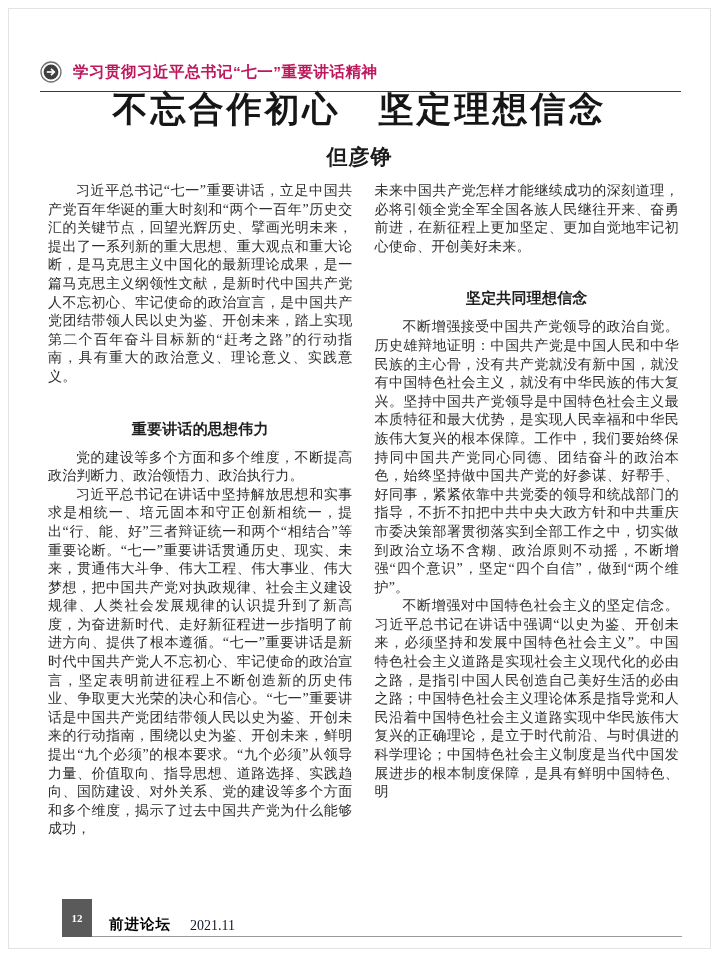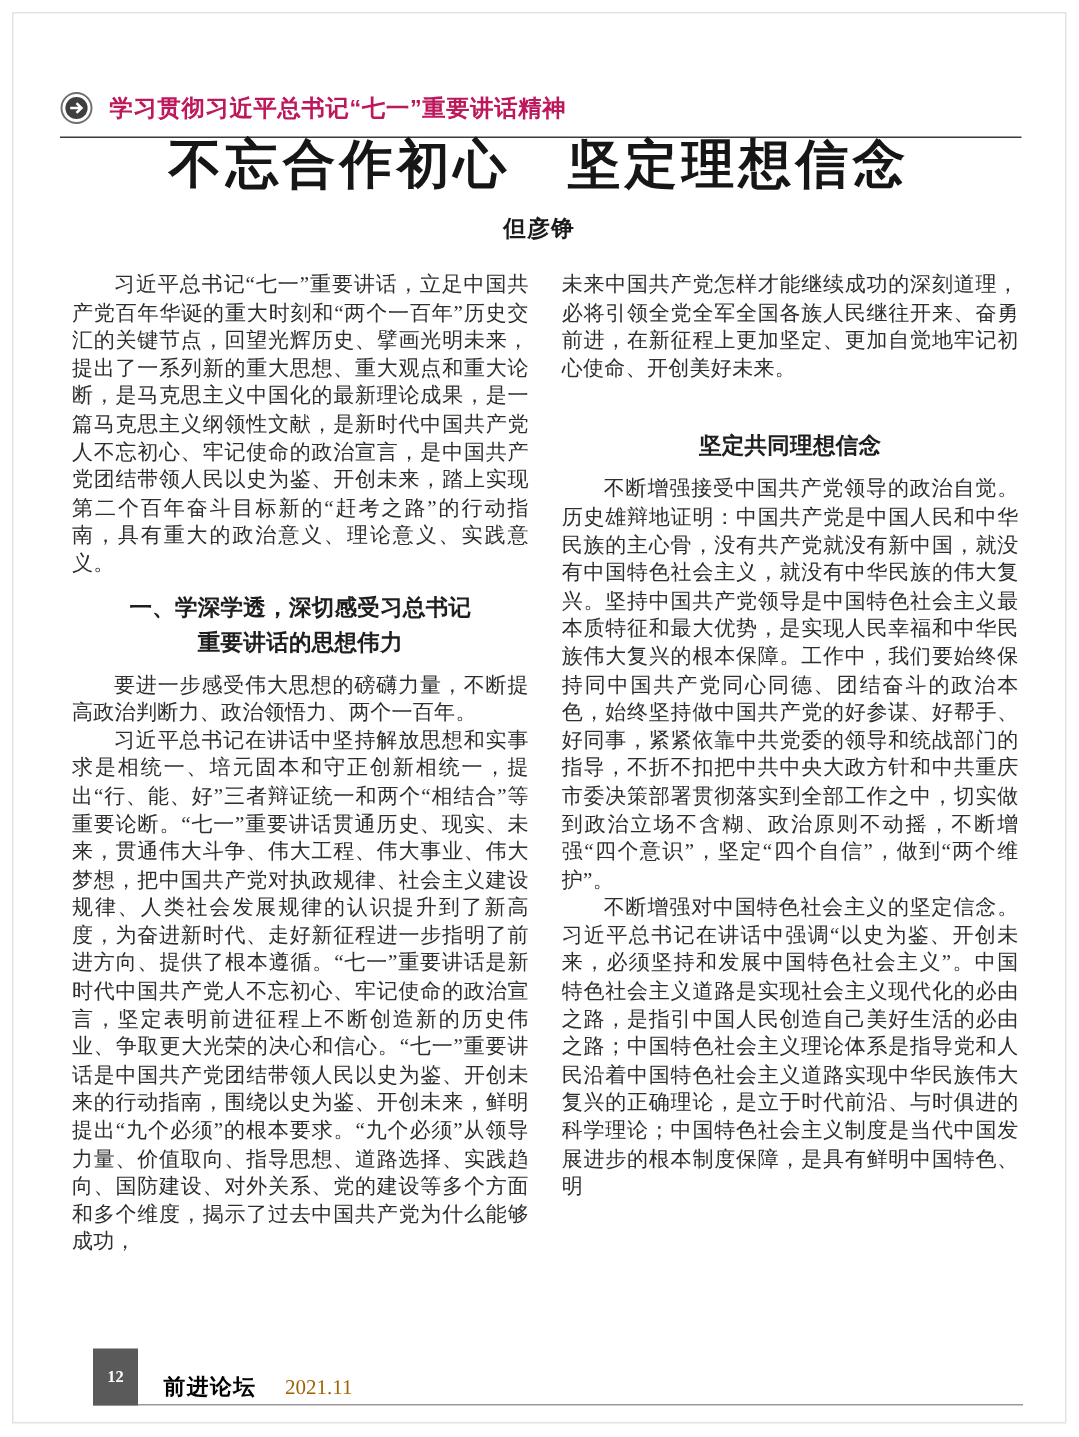--- a/index.html
+++ b/index.html
@@ -25,21 +25,21 @@
   .title {
     position:absolute; top:86px; left:0; right:0; margin:0;
     text-align:center;
     font-family:Liberation Mono, monospace;
     font-weight:900; font-size:35px; letter-spacing:3px; color:#161616;
   }
   .author {
     position:absolute; top:143px; left:0; right:0;
     text-align:center;
     font-family:"Liberation Sans","DejaVu Sans",sans-serif;
-    font-weight:bold; font-size:15px; color:#1c1c1c; letter-spacing:1px;
+    font-weight:bold; font-size:21px; color:#1c1c1c; letter-spacing:1px;
   }
   
   .columns {
     position:absolute; top:182px; left:48px; right:40px;
     display:flex; gap:22px;
   }
   .col {
     flex:1 1 0; min-width:0;
     font-size:14px; line-height:18.6px;
     text-align:justify; color:#2e2e2e;
@@ -58,21 +58,21 @@
     display:flex; align-items:flex-end; gap:17px;
     border-bottom:1px solid #9a9a9a; padding-bottom:2px;
   }
   .pagenum-box {
     background:#5a5a5a; color:#ffffff;
     min-width:26px; height:14px; line-height:14px; text-align:center;
     font-family:"Liberation Serif","DejaVu Serif",serif;
     font-weight:bold; font-size:11px; margin-bottom:-3px; padding:12px 2px;
   }
   .journal { font-weight:bold; font-size:14.5px; color:#000000; letter-spacing:1px; }
-  .issue { font-size:14px; color:#a16207; margin-left:2px; }
+  .issue { font-size:14px; color:#0f172a; margin-left:2px; }
 </style>
 </head>
 <body>
 
 <div class="page">
   <div class="frame"></div>
 
   <div class="header">
     <span class="icon">
       <svg width="22" height="22" viewBox="0 0 22 22" aria-hidden="true">
@@ -85,24 +85,24 @@
     <span>学习贯彻习近平总书记“七一”重要讲话精神</span>
   </div>
 
   <h1 class="title">不忘合作初心　坚定理想信念</h1>
   <div class="author">但彦铮</div>
 
   <div class="columns">
     <section class="col">
       <p>习近平总书记“七一”重要讲话，立足中国共产党百年华诞的重大时刻和“两个一百年”历史交汇的关键节点，回望光辉历史、擘画光明未来，提出了一系列新的重大思想、重大观点和重大论断，是马克思主义中国化的最新理论成果，是一篇马克思主义纲领性文献，是新时代中国共产党人不忘初心、牢记使命的政治宣言，是中国共产党团结带领人民以史为鉴、开创未来，踏上实现第二个百年奋斗目标新的“赶考之路”的行动指南，具有重大的政治意义、理论意义、实践意义。</p>
       <div class="sec-heading">
-        <span>一、学深学透，深切感受习总书记</span><br>
+        <br>
         <span>重要讲话的思想伟力</span>
       </div>
-      <p>要进一步感受伟大思想的磅礴力量，不断提高政治判断力、政治领悟力、两个一百年。</p>
+      <p>党的建设等多个方面和多个维度，不断提高政治判断力、政治领悟力、政治执行力。</p>
       <p>习近平总书记在讲话中坚持解放思想和实事求是相统一、培元固本和守正创新相统一，提出“行、能、好”三者辩证统一和两个“相结合”等重要论断。“七一”重要讲话贯通历史、现实、未来，贯通伟大斗争、伟大工程、伟大事业、伟大梦想，把中国共产党对执政规律、社会主义建设规律、人类社会发展规律的认识提升到了新高度，为奋进新时代、走好新征程进一步指明了前进方向、提供了根本遵循。“七一”重要讲话是新时代中国共产党人不忘初心、牢记使命的政治宣言，坚定表明前进征程上不断创造新的历史伟业、争取更大光荣的决心和信心。“七一”重要讲话是中国共产党团结带领人民以史为鉴、开创未来的行动指南，围绕以史为鉴、开创未来，鲜明提出“九个必须”的根本要求。“九个必须”从领导力量、价值取向、指导思想、道路选择、实践趋向、国防建设、对外关系、党的建设等多个方面和多个维度，揭示了过去中国共产党为什么能够成功，</p>
     </section>
 
     <section class="col">
       <p class="continued">未来中国共产党怎样才能继续成功的深刻道理，必将引领全党全军全国各族人民继往开来、奋勇前进，在新征程上更加坚定、更加自觉地牢记初心使命、开创美好未来。</p>
       <div class="sec-heading">
         <br>
         <span>坚定共同理想信念</span>
       </div>
       <p>不断增强接受中国共产党领导的政治自觉。历史雄辩地证明：中国共产党是中国人民和中华民族的主心骨，没有共产党就没有新中国，就没有中国特色社会主义，就没有中华民族的伟大复兴。坚持中国共产党领导是中国特色社会主义最本质特征和最大优势，是实现人民幸福和中华民族伟大复兴的根本保障。工作中，我们要始终保持同中国共产党同心同德、团结奋斗的政治本色，始终坚持做中国共产党的好参谋、好帮手、好同事，紧紧依靠中共党委的领导和统战部门的指导，不折不扣把中共中央大政方针和中共重庆市委决策部署贯彻落实到全部工作之中，切实做到政治立场不含糊、政治原则不动摇，不断增强“四个意识”，坚定“四个自信”，做到“两个维护”。</p>

